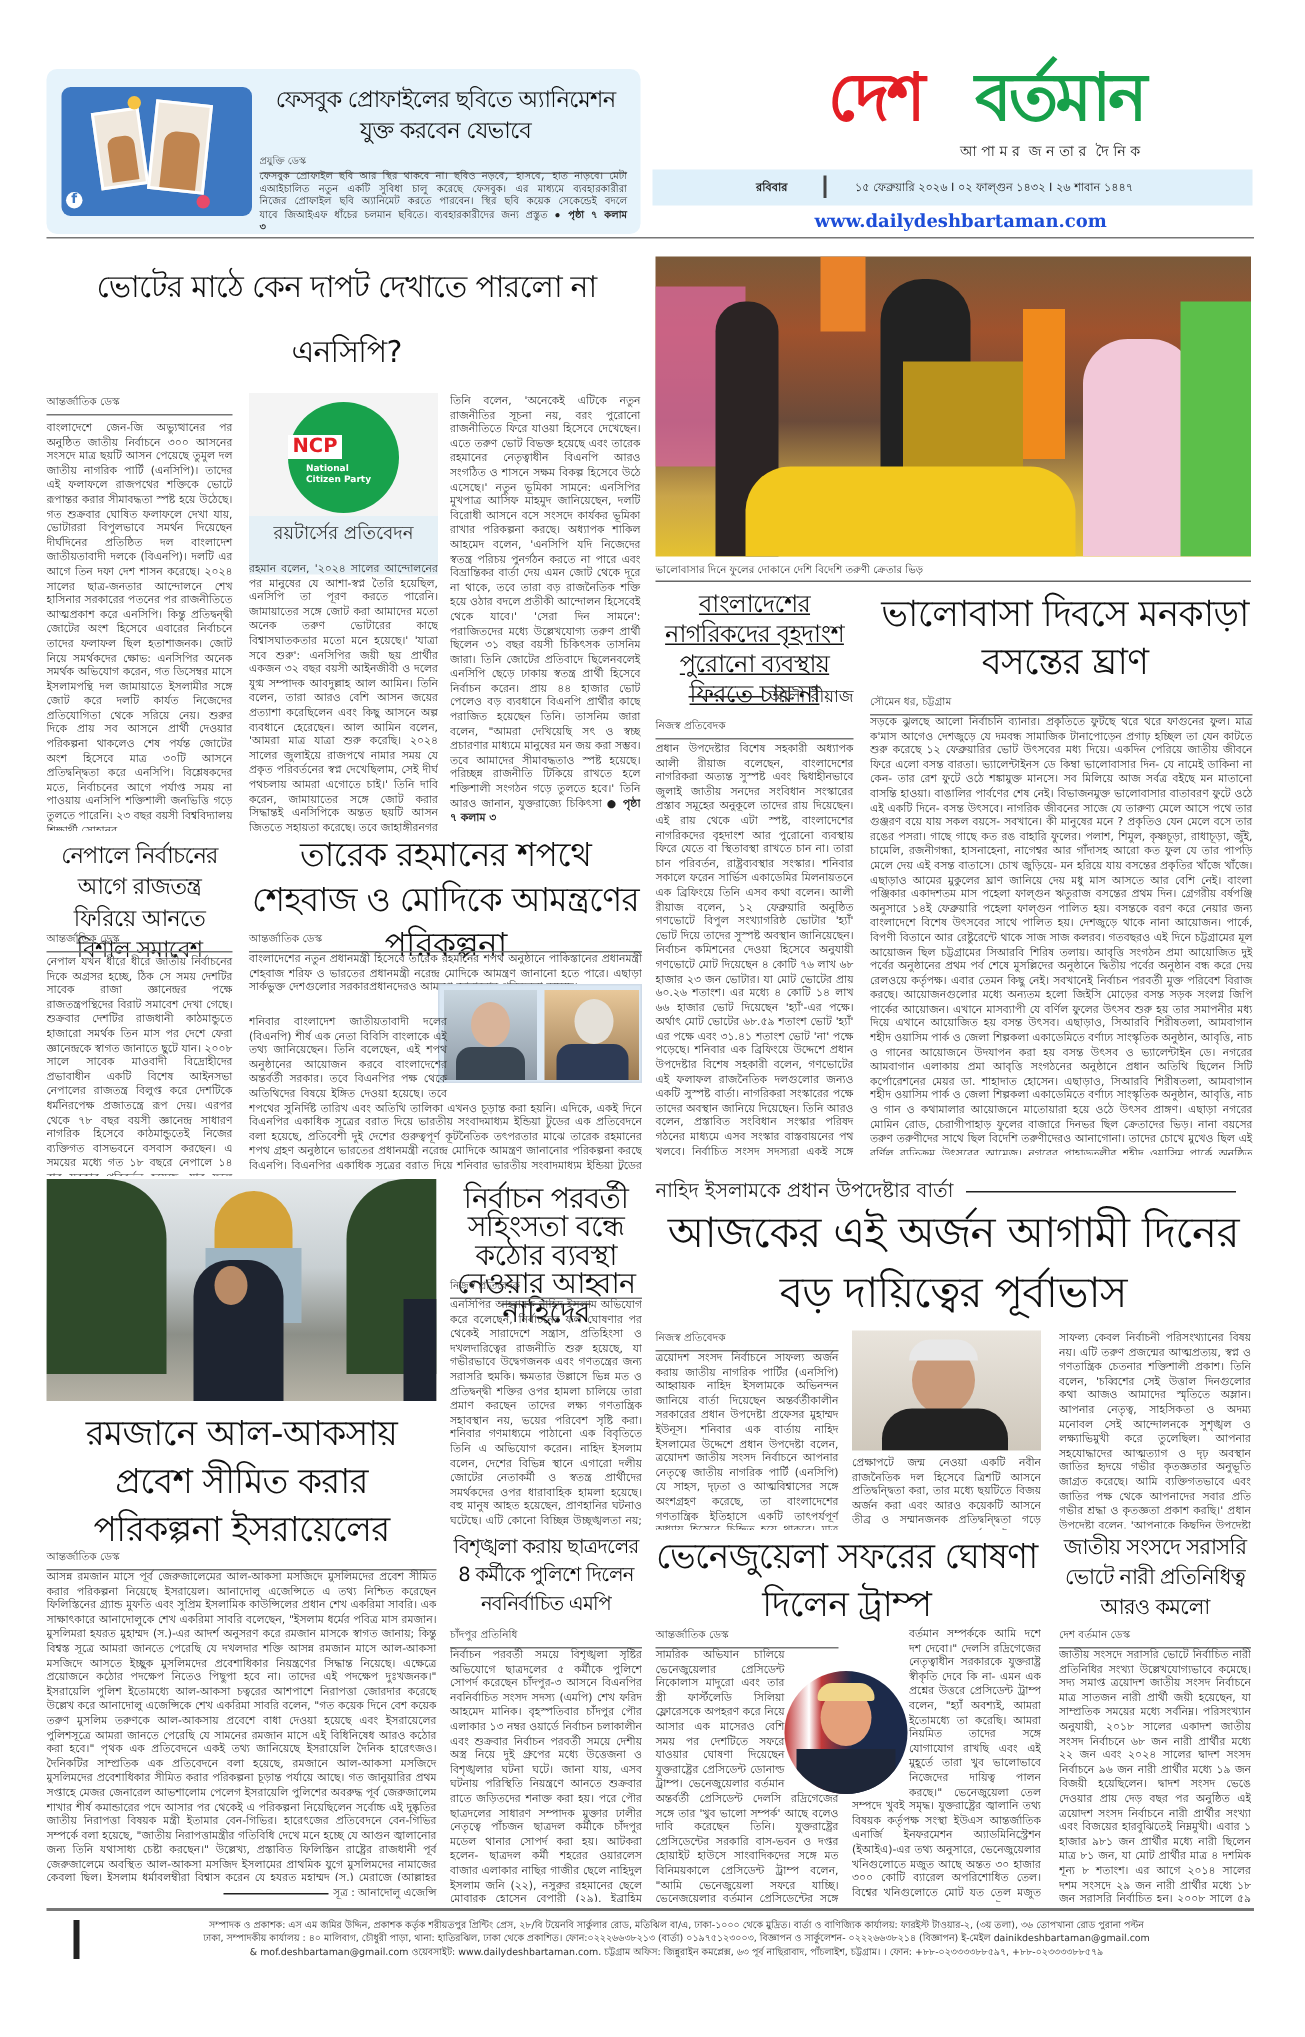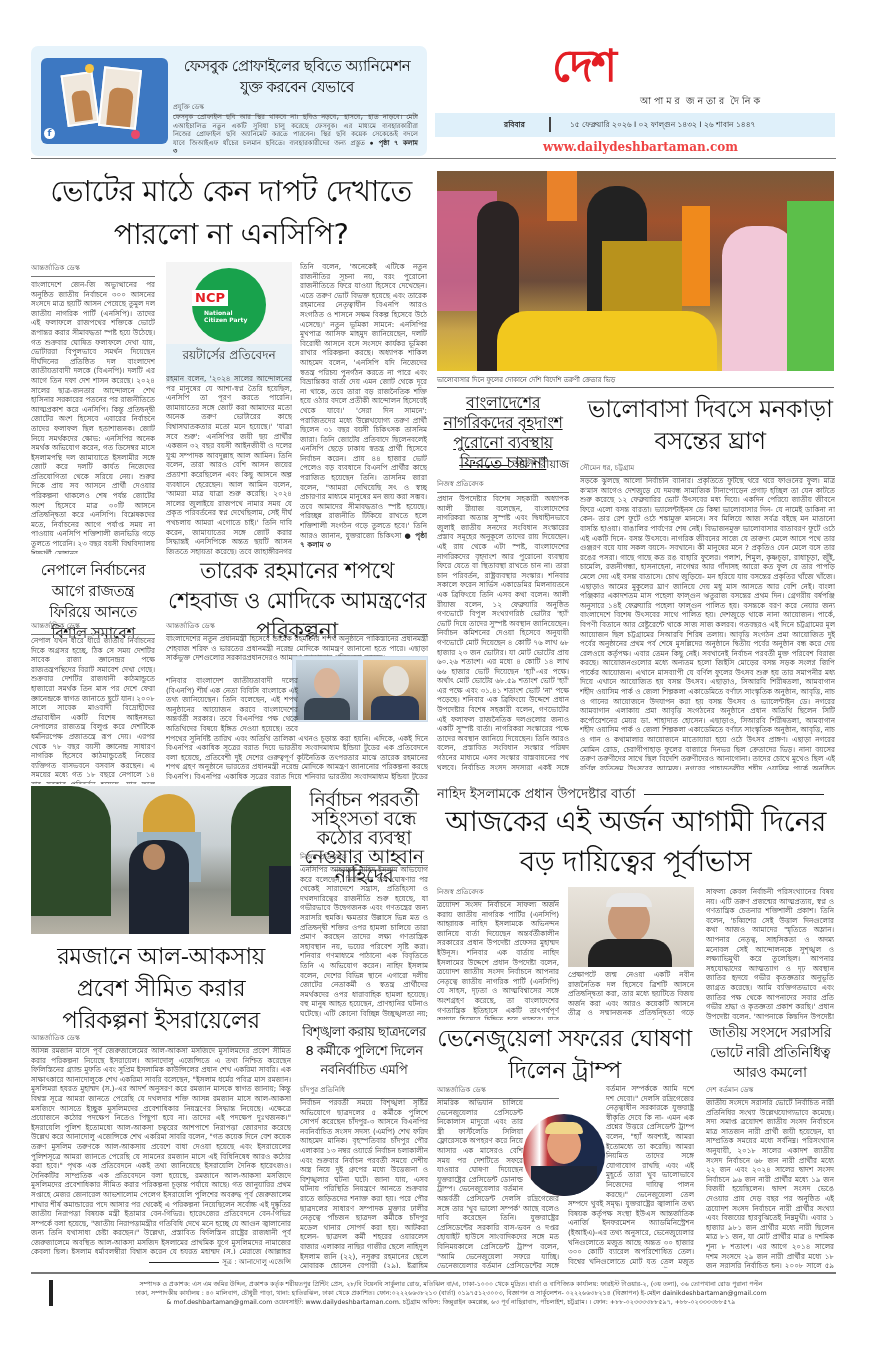--- a/index.html
+++ b/index.html
@@ -29,30 +29,31 @@
 </div>
 <div class="abs hl" style="left:178px;top:56px;width:238px;font-size:15px;line-height:21px;">ফেসবুক প্রোফাইলের ছবিতে অ্যানিমেশন যুক্ত করবেন যেভাবে</div>
 <div class="abs byline" style="left:173px;top:102px;width:245px;font-size:6.5px;">প্রযুক্তি ডেস্ক</div>
 <div class="abs body-text" style="left:173px;top:114px;width:245px;font-size:6.6px;line-height:8.6px;font-family:Liberation Mono, monospace;">
   <span>ফেসবুক প্রোফাইল ছবি আর স্থির থাকবে না। ছবিও নড়বে, হাসবে, হাত নাড়বে। মেটা এআইচালিত নতুন একটি সুবিধা চালু করেছে ফেসবুক। এর মাধ্যমে ব্যবহারকারীরা নিজের প্রোফাইল ছবি অ্যানিমেট করতে পারবেন। স্থির ছবি কয়েক সেকেন্ডেই বদলে যাবে জিআইএফ ধাঁচের চলমান ছবিতে। ব্যবহারকারীদের জন্য প্রস্তুত</span>
   <span class="jump">● পৃষ্ঠা ৭ কলাম ৩</span>
 </div>
 
 <div class="abs" style="left:552px;top:40px;width:315px;height:56px;text-align:right;">
   <span style="position:absolute;left:0;top:0;font:bold 44px/52px 'DejaVu Sans',sans-serif;color:#e31e24;letter-spacing:-2px">দেশ</span>
+  <span style="position:absolute;left:98px;top:0;font:bold 44px/52px 'DejaVu Sans',sans-serif;color:#17a04a;letter-spacing:-2px">বর্তমান</span>
 </div>
 <div class="abs" style="left:640px;top:94px;width:230px;font:9.5px 'DejaVu Sans',sans-serif;color:#222;white-space:pre">আ পা ম র  জ ন তা র  দৈ নি ক</div>
 <div class="abs" style="left:435px;top:113px;width:400px;height:24px;background:#dff0fa;"></div>
 <div class="abs" style="left:504px;top:119px;font:bold 7.5px 'DejaVu Sans',sans-serif;color:#222">রবিবার</div>
 <div class="abs" style="left:549px;top:117px;width:2px;height:15px;background:#444"></div>
 <div class="abs" style="left:570px;top:119px;font:7.5px 'DejaVu Sans',sans-serif;color:#222">১৫ ফেব্রুয়ারি ২০২৬ I ০২ ফাল্গুন ১৪৩২ I ২৬ শাবান ১৪৪৭</div>
-<div class="abs" style="left:543px;top:140px;font:bold 12px 'DejaVu Serif',serif;color:#ef4444">www.dailydeshbartaman.com</div>
+<div class="abs" style="left:543px;top:140px;font:bold 12px 'DejaVu Serif',serif;color:#1d4ed8">www.dailydeshbartaman.com</div>
 <div class="rule" style="left:31px;top:158px;width:805px;height:1px;background:#777"></div>
 
-<div class="abs hl" style="left:31px;top:170px;width:400px;font-size:29px;line-height:43px;">ভোটের মাঠে কেন দাপট দেখাতে পারলো না এনসিপি?</div>
+<div class="abs hl" style="left:31px;top:170px;width:400px;font-size:20px;line-height:43px;">ভোটের মাঠে কেন দাপট দেখাতে পারলো না এনসিপি?</div>
 <div class="abs byline" style="left:31px;top:262px;width:124px;">আন্তর্জাতিক ডেস্ক</div>
 <div class="abs body-text" style="left:31px;top:280px;width:124px;height:274px;overflow:hidden">বাংলাদেশে জেন-জি অভ্যুত্থানের পর অনুষ্ঠিত জাতীয় নির্বাচনে ৩০০ আসনের সংসদে মাত্র ছয়টি আসন পেয়েছে তুমুল দল জাতীয় নাগরিক পার্টি (এনসিপি)। তাদের এই ফলাফলে রাজপথের শক্তিকে ভোটে রূপান্তর করার সীমাবদ্ধতা স্পষ্ট হয়ে উঠেছে। গত শুক্রবার ঘোষিত ফলাফলে দেখা যায়, ভোটাররা বিপুলভাবে সমর্থন দিয়েছেন দীর্ঘদিনের প্রতিষ্ঠিত দল বাংলাদেশ জাতীয়তাবাদী দলকে (বিএনপি)। দলটি এর আগে তিন দফা দেশ শাসন করেছে। ২০২৪ সালের ছাত্র-জনতার আন্দোলনে শেখ হাসিনার সরকারের পতনের পর রাজনীতিতে আত্মপ্রকাশ করে এনসিপি। কিন্তু প্রতিদ্বন্দ্বী জোটের অংশ হিসেবে এবারের নির্বাচনে তাদের ফলাফল ছিল হতাশাজনক। জোট নিয়ে সমর্থকদের ক্ষোভ: এনসিপির অনেক সমর্থক অভিযোগ করেন, গত ডিসেম্বর মাসে ইসলামপন্থি দল জামায়াতে ইসলামীর সঙ্গে জোট করে দলটি কার্যত নিজেদের প্রতিযোগিতা থেকে সরিয়ে নেয়। শুরুর দিকে প্রায় সব আসনে প্রার্থী দেওয়ার পরিকল্পনা থাকলেও শেষ পর্যন্ত জোটের অংশ হিসেবে মাত্র ৩০টি আসনে প্রতিদ্বন্দ্বিতা করে এনসিপি। বিশ্লেষকদের মতে, নির্বাচনের আগে পর্যাপ্ত সময় না পাওয়ায় এনসিপি শক্তিশালী জনভিত্তি গড়ে তুলতে পারেনি। ২৩ বছর বয়সী বিশ্ববিদ্যালয় শিক্ষার্থী সোহানুর</div>
 
 <div class="photo" style="left:166px;top:262px;width:126px;height:94px;background:#f4f4f4">
   <div style="position:absolute;left:26px;top:6px;width:74px;height:74px;border-radius:50%;background:#18a24c;text-align:left;">
     <div style="margin-top:22px;display:inline-block;background:#fff;color:#e31e24;font:bold 13px/16px 'DejaVu Sans',sans-serif;padding:0 3px">NCP</div>
     <div style="color:#fff;font:bold 6px/7px 'DejaVu Sans',sans-serif;margin-top:3px;padding:0 12px">National Citizen Party</div>
   </div>
 </div>
 <div class="abs" style="left:166px;top:344px;width:126px;height:39px;background:#e5f0f6;color:#333;font:12px/22px 'DejaVu Sans',sans-serif;text-align:center">রয়টার্সের প্রতিবেদন</div>

